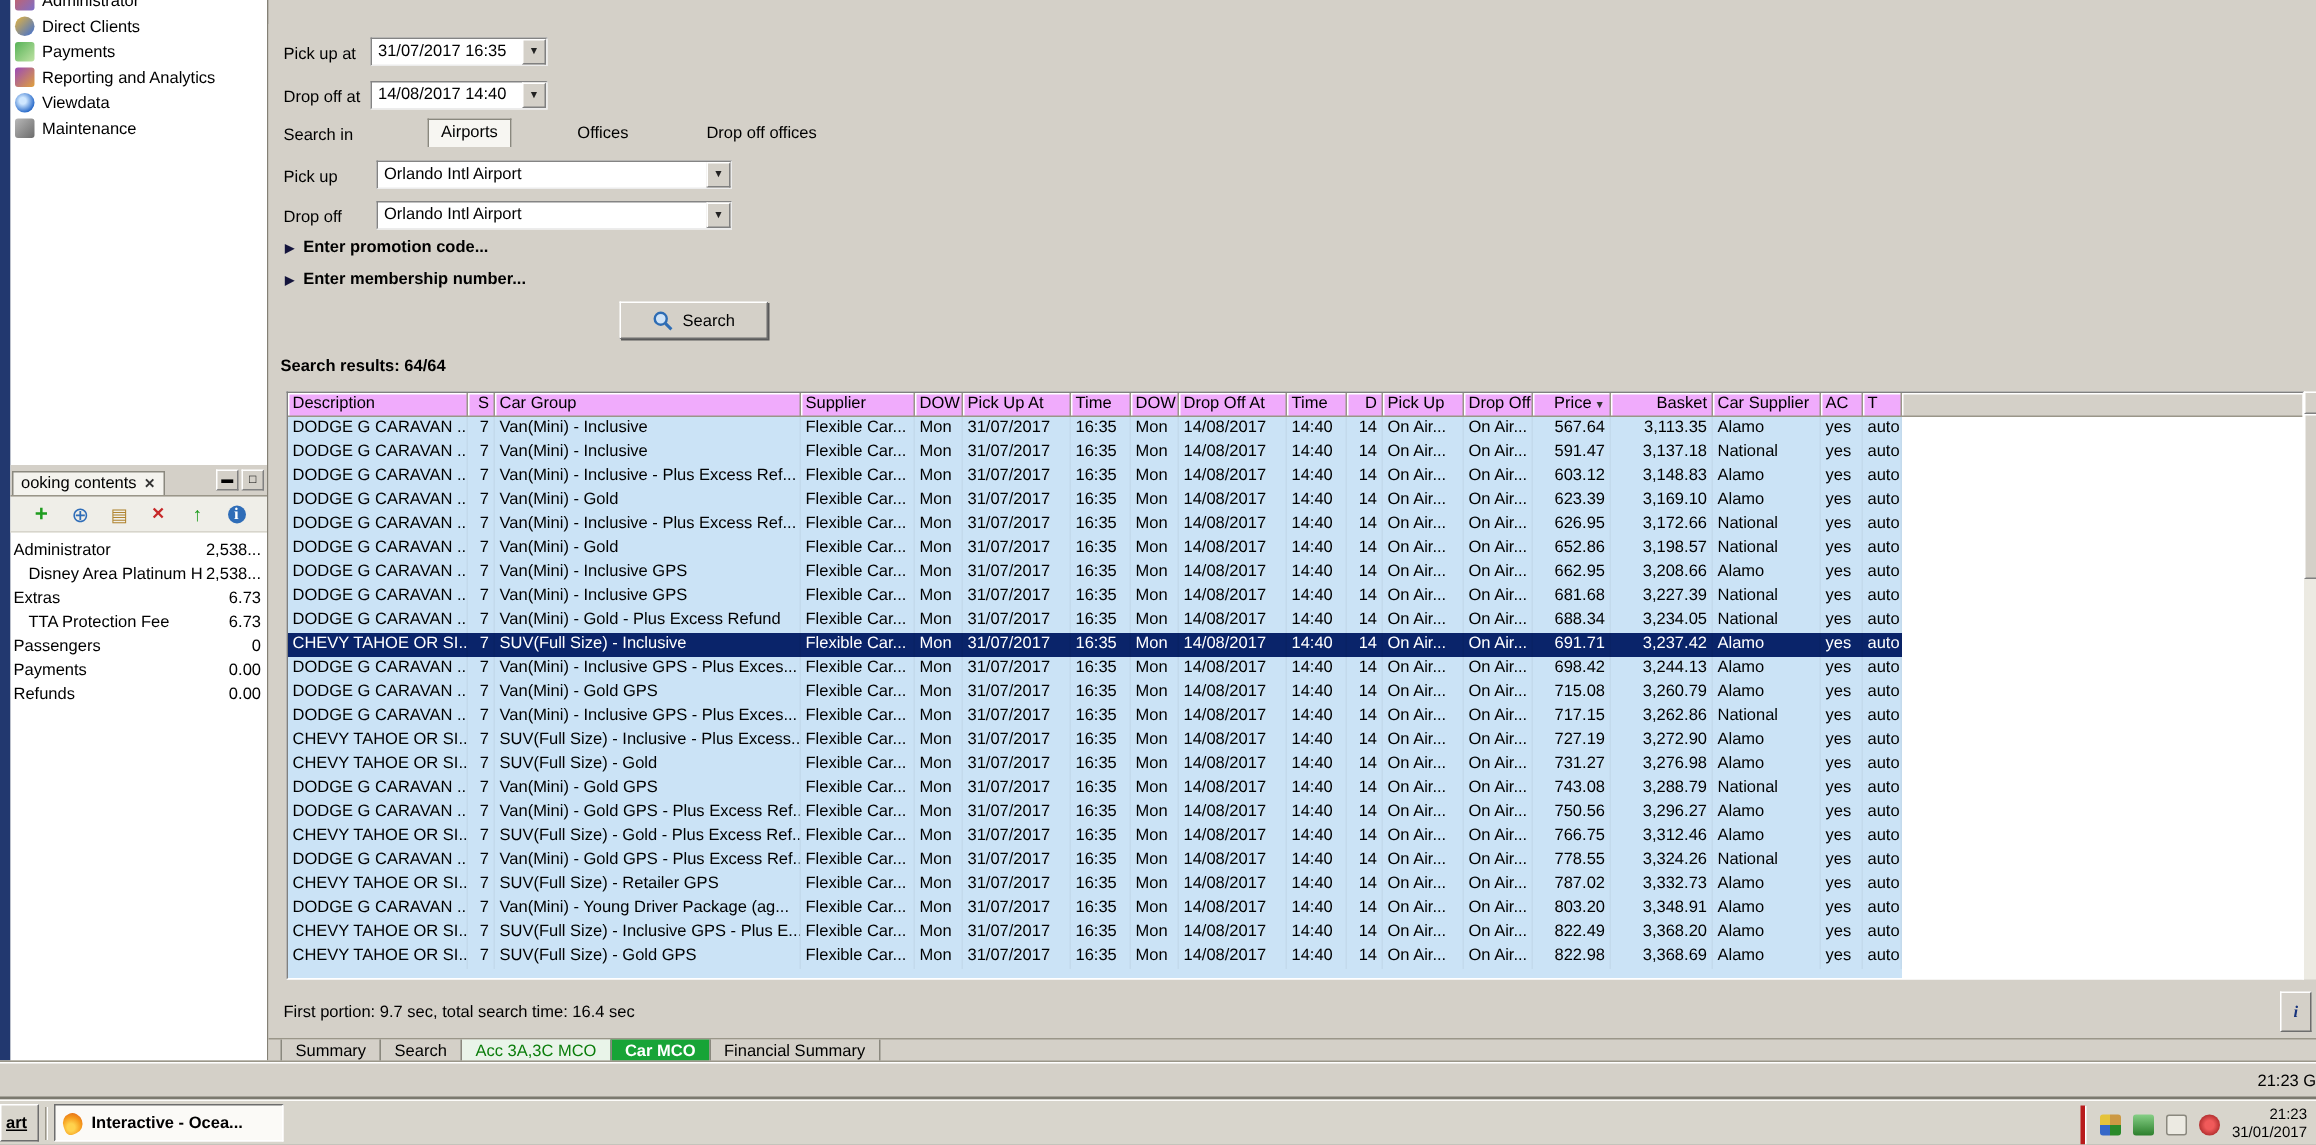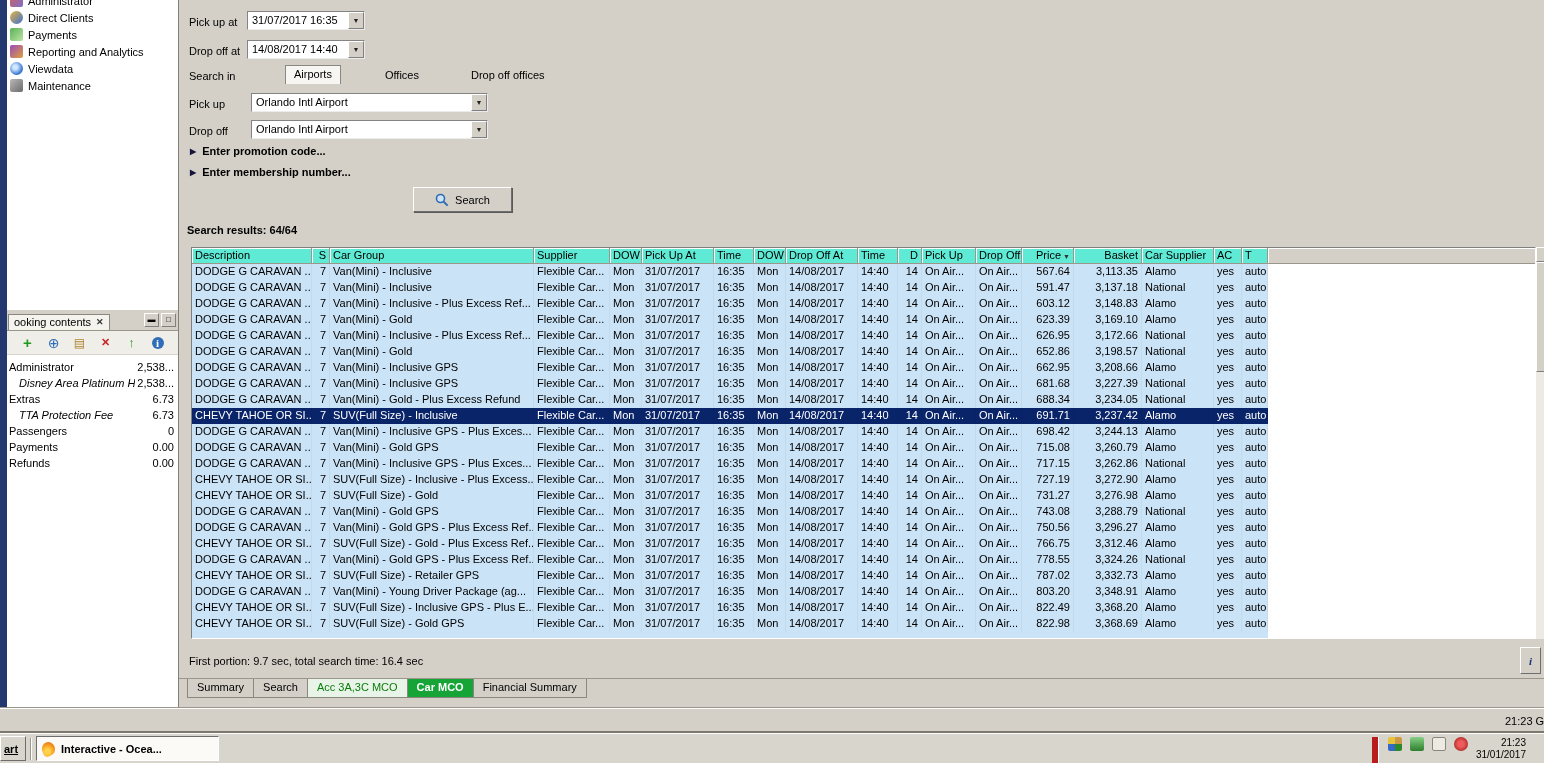--- a/index.html
+++ b/index.html
@@ -32,45 +32,45 @@
   .bk-toolbar{height:24px;background:#efeee8;display:flex;align-items:center;justify-content:center;gap:10px;border-bottom:1px solid #d7d5cc;}
   .bk-btn{width:16px;height:16px;display:flex;align-items:center;justify-content:center;}
   .add-icon::before{content:"+";color:#1f9c1f;font-weight:bold;font-size:15px;}
   .globe-icon::before{content:"⊕";color:#2f6db8;font-size:14px;}
   .paste-icon::before{content:"▤";color:#b08430;font-size:12px;}
   .delete-icon::before{content:"✕";color:#c62828;font-weight:bold;font-size:11px;}
   .move-up-icon::before{content:"↑";color:#1f9c1f;font-weight:bold;font-size:13px;}
   .info-icon::before{content:"i";color:#fff;background:#2f6db8;border-radius:50%;width:12px;height:12px;display:inline-block;text-align:center;line-height:12px;font-weight:bold;font-family:"Liberation Serif",serif;}
   .bk-list{padding-top:4px;}
   .bk-item{display:flex;justify-content:space-between;align-items:center;height:16px;padding:0 4px 0 2px;}
-  .bk-item.ind .bk-label{padding-left:10px;font-style:italic;}
+  .bk-item.ind .bk-label{padding-left:10px;}
   .bk-label{white-space:nowrap;overflow:hidden;}
   .bk-val{flex:0 0 auto;}
   .bk-summary{position:absolute;left:0;bottom:0;width:172px;height:62px;background:#d4d0c8;border-top:1px solid #9a9689;padding:5px 6px 0 0;}
   .bk-sumrow{display:flex;justify-content:space-between;height:16px;font-weight:bold;}
 
   
-  .main{position:absolute;left:179px;top:2px;width:1365px;height:707px;background:#d4d0c8;}
+  .main{position:absolute;left:179px;top:16px;width:1365px;height:707px;background:#d4d0c8;}
   .flabel{position:absolute;white-space:nowrap;}
   .combo{position:absolute;height:19px;background:#fff;border:1px solid;border-color:#848484 #ececec #ececec #848484;display:flex;}
   .combo-text{flex:1;padding:2px 4px;white-space:nowrap;overflow:hidden;}
   .combo-btn{width:16px;background:#d4d0c8;border:1px solid;border-color:#fff #808080 #808080 #fff;display:flex;align-items:center;justify-content:center;font-size:7px;color:#222;}
   .searchin{position:absolute;left:70px;top:62px;display:flex;align-items:flex-end;height:20px;}
   .si-opt{padding:2px 8px 3px;white-space:nowrap;margin-left:36px;}
   .si-opt.sel{background:#f7f6f2;border:1px solid #8a887e;border-bottom:none;padding:2px 8px 4px;}
   .expander{position:absolute;display:flex;align-items:center;gap:6px;font-weight:bold;}
   .exp-arrow{font-size:8px;color:#14143c;}
   .search-btn{position:absolute;left:234px;top:185px;width:99px;height:25px;background:#d4d0c8;border:1px solid;border-color:#fff #6d6d6d #6d6d6d #fff;box-shadow:1px 1px 0 #5a5a5a;display:flex;align-items:center;justify-content:center;gap:6px;}
   .res-title{position:absolute;left:8px;top:222px;font-weight:bold;}
 
   
   .grid{position:absolute;left:12px;top:245px;width:1345px;height:392px;background:#fff;border:1px solid;border-color:#808080 #fff #fff #808080;overflow:hidden;}
   .grid-head{display:flex;height:16px;}
   .hcell,.gcell{flex:0 0 auto;white-space:nowrap;overflow:hidden;}
-  .hcell{background:#5eead4;border-right:1px solid #9a9689;border-bottom:1px solid #9a9689;box-shadow:inset 1px 1px 0 #fff;padding:1px 3px;height:16px;}
+  .hcell{background:#f0abfc;border-right:1px solid #9a9689;border-bottom:1px solid #9a9689;box-shadow:inset 1px 1px 0 #fff;padding:1px 3px;height:16px;}
   .hcell.num{text-align:right;}
   .hfill{flex:1 1 auto;background:#d4d0c8;border-bottom:1px solid #9a9689;box-shadow:inset 1px 1px 0 #fff;}
   .sort{font-size:7px;margin-left:2px;color:#333;}
   .grid-row{display:flex;height:16px;background:#cbe3f6;width:1076px;}
   .grid-row.selected{background:#0a246a;color:#fff;}
   .gcell{height:16px;line-height:15px;padding:0 3px;border-right:1px solid rgba(0,0,0,0.04);}
   .gcell.num{text-align:right;}
   .partial-row{height:6px;background:#cbe3f6;width:1076px;}
   .c0{width:120px}.c1{width:18px}.c2{width:204px}.c3{width:76px}.c4{width:32px}.c5{width:72px}
   .c6{width:40px}.c7{width:32px}.c8{width:72px}.c9{width:40px}.c10{width:24px}.c11{width:54px}
@@ -91,23 +91,23 @@
 
   
   .statusbar{position:absolute;left:0;top:707px;width:1544px;height:26px;background:#d4d0c8;border-top:1px solid #9a9689;box-shadow:inset 0 1px 0 #fff;}
   .sb-user{position:absolute;left:860px;top:23px;display:flex;gap:18px;white-space:nowrap;}
   .sb-time{position:absolute;left:1505px;top:7px;white-space:nowrap;}
 
   
   .taskbar{position:absolute;left:0;top:733px;width:1544px;height:30px;background:#d8d5cc;border-top:1px solid #fdfcfa;box-shadow:0 -2px 0 #7b796f;display:flex;align-items:center;}
   .start-btn{width:26px;height:25px;background:#d8d5cc;border:1px solid;border-color:#fff #6d6d6d #6d6d6d #fff;font-weight:bold;display:flex;align-items:center;padding-left:3px;text-decoration:underline;}
   .tb-divider{width:2px;height:22px;border-left:1px solid #9a9689;border-right:1px solid #fff;margin:0 4px;}
-  .app-btn{width:183px;height:25px;background:#fbfaf7;border:1px solid;border-color:#6d6d6d #fff #fff #6d6d6d;display:flex;align-items:center;gap:6px;padding:0 5px;font-weight:bold;white-space:nowrap;overflow:hidden;text-align:right;}
+  .app-btn{width:153px;height:25px;background:#fbfaf7;border:1px solid;border-color:#6d6d6d #fff #fff #6d6d6d;display:flex;align-items:center;gap:6px;padding:0 5px;font-weight:bold;white-space:nowrap;overflow:hidden;text-align:right;}
   .flame-icon{width:13px;height:14px;flex:0 0 13px;background:radial-gradient(circle at 35% 65%,#ffd24d 20%,#f59a1c 55%,#e2641a 90%);border-radius:50% 50% 50% 4px;transform:rotate(-20deg);}
-  .tray{position:absolute;right:12px;top:3px;height:26px;display:flex;gap:8px;padding:0 6px 0 10px;border-left:6px solid #b91c1c;box-shadow:inset 1px 0 0 #fff;}
+  .tray{position:absolute;right:0;top:3px;height:26px;display:flex;align-items:center;gap:8px;padding:0 6px 0 10px;border-left:3px solid #b91c1c;box-shadow:inset 1px 0 0 #fff;}
   .tray-ic{width:14px;height:14px;border-radius:2px;}
   .tray-ic.t1{background:conic-gradient(#c94 0 25%,#2a8a2a 25% 50%,#3668c8 50% 75%,#e5c33a 75%);}
   .tray-ic.t2{background:linear-gradient(180deg,#86cf86,#2c7f2c);}
   .tray-ic.t3{background:#eceae2;border:1px solid #8a887e;}
   .tray-ic.t4{background:radial-gradient(#f05a5a 30%,#a02222 85%);border-radius:50%;}
   .clock{text-align:right;line-height:12px;font-size:10px;white-space:nowrap;}
 </style>
 </head>
 <body>
 

